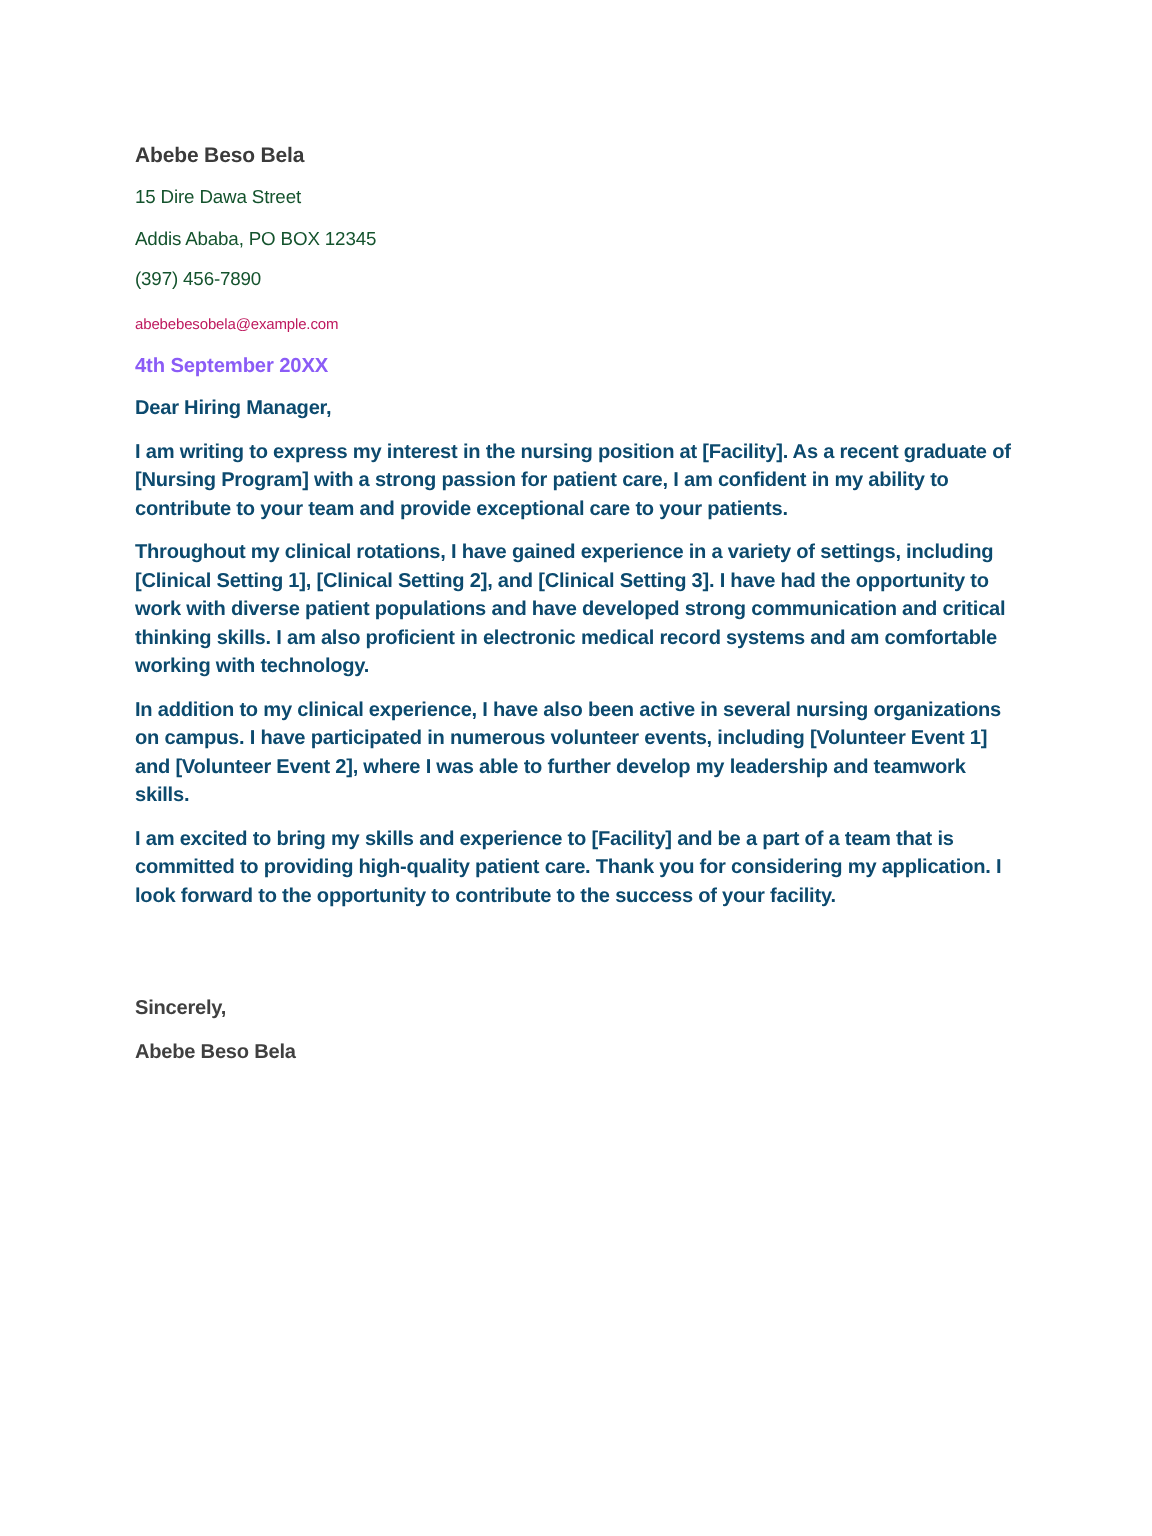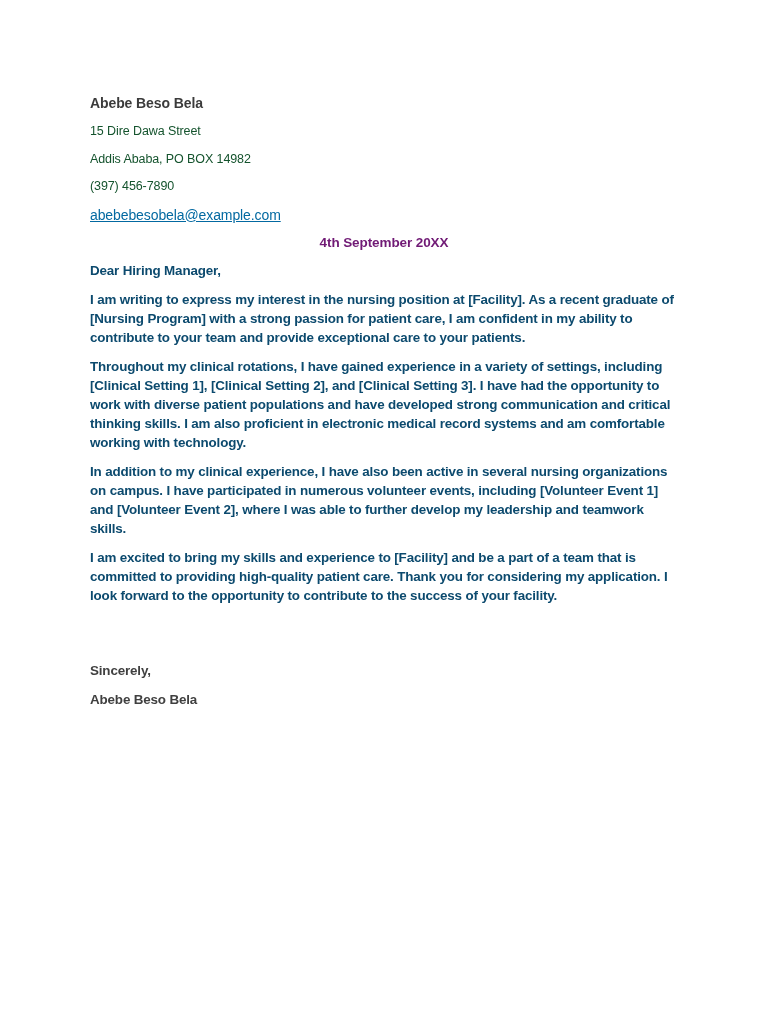--- a/index.html
+++ b/index.html
@@ -37,36 +37,34 @@
     line-height: 19px;
     margin-bottom: 8.5px;
   }
 
   .email-line {
     line-height: 19px;
     margin-bottom: 8.5px;
   }
 
   .email-link {
-    font-size: 14px;
+    font-size: 10px;
     font-weight: 400;
-    color: #0369a1;
-    text-decoration: underline;
+    color: #be185d;
     letter-spacing: -0.1px;
     cursor: pointer;
   }
 
   .date-line {
     font-size: 13.5px;
     font-weight: 700;
-    color: #701a75;
+    color: #8b5cf6;
     letter-spacing: -0.1px;
     line-height: 19px;
     margin-bottom: 9px;
-    text-align: center;
   }
 
   
   .salutation,
   .body-paragraph {
     font-size: 13.4px;
     font-weight: 600;
     color: #0c4a6e;
     letter-spacing: -0.15px;
     line-height: 19px;
@@ -93,21 +91,21 @@
 </style>
 </head>
 <body>
 
 <div class="page">
 
   <div class="sender-name">Abebe Beso Bela</div>
 
   <div class="contact-line">15 Dire Dawa Street</div>
 
-  <div class="contact-line">Addis Ababa, PO BOX 14982</div>
+  <div class="contact-line">Addis Ababa, PO BOX 12345</div>
 
   <div class="contact-line">(397) 456-7890</div>
 
   <div class="email-line">
     <a class="email-link">abebebesobela@example.com</a>
   </div>
 
   <div class="date-line">4th September 20XX</div>
 
   <div class="salutation">Dear Hiring Manager,</div>

